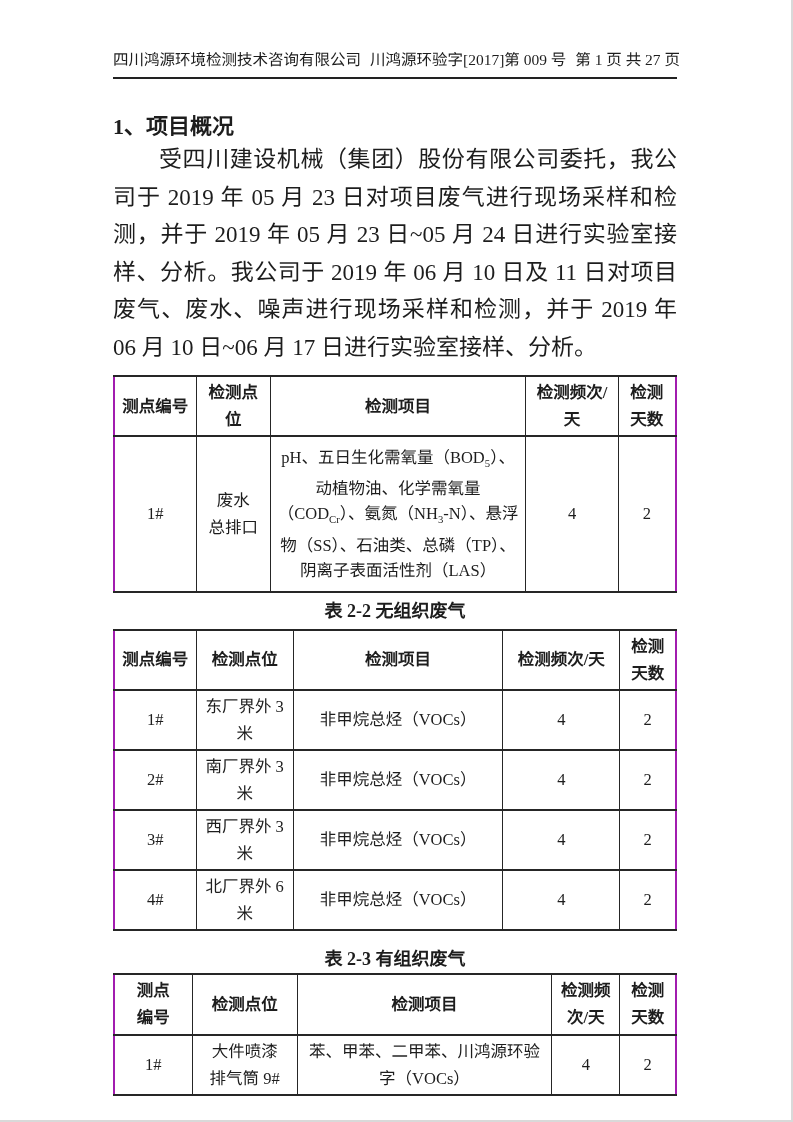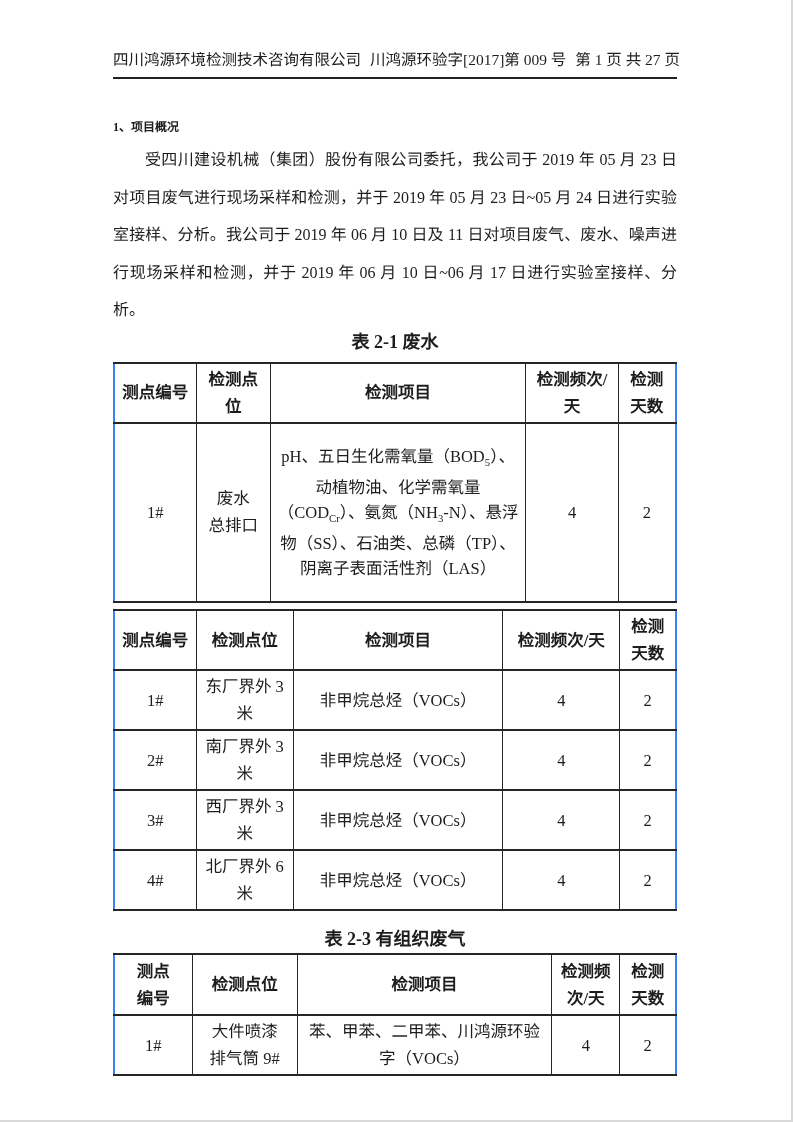--- a/index.html
+++ b/index.html
@@ -28,48 +28,48 @@
     align-items: flex-start;
     font-size: 15.5px;
     line-height: 24px;
     padding-bottom: 5px;
     border-bottom: 2px solid #222222;
     white-space: nowrap;
     gap: 9px;
   }
   
   .h-section {
-    font-size: 12px;
+    font-size: 22px;
     font-weight: bold;
     line-height: 24px;
   }
   .h1 { margin-top: 36px; }
   .h2 { margin-top: 2px; }
   .para {
     margin-top: 2px;
-    font-size: 16px;
+    font-size: 23px;
     line-height: 37.5px;
     text-align: justify;
     text-indent: 2em;
   }
   
   .tbl-title {
     text-align: center;
     font-weight: bold;
     font-size: 18px;
     line-height: 22px;
   }
   .t1-title { margin-top: 2px; }
   .t2-title { margin-top: 6px; line-height: 24px; }
   .t3-title { margin-top: 16px; line-height: 24px; }
   table {
     width: 100%;
     border-collapse: collapse;
     table-layout: fixed;
-    border: 2px solid #3b82f6;
+    border: 2px solid #a21caf;
   }
   .t1 { margin-top: 9px; }
   .t2 { margin-top: 6px; }
   .t3 { margin-top: 2px; padding-left: 12px; }
   th, td {
     border: 1.5px solid #262626;
     border-top-width: 2px;
     border-bottom-width: 2px;
     text-align: center;
     vertical-align: middle;
@@ -80,41 +80,40 @@
   }
   th { font-weight: bold; }
   .t1 th { height: 53px; }
   .t1 td { height: 96px; }
   .t2 th { height: 60px; }
   .t2 td { height: 54px; }
   .t3 th { height: 61px; }
   .t3 td { height: 58px; }
   td.items-long {
     line-height: 25px;
-    padding: 20px 6px;
+    padding: 8px 6px;
   }
   sub { font-size: 0.65em; }
 </style>
 </head>
 <body>
 
 <div class="page">
   <div class="content">
 
     <div class="page-header">
       <span>四川鸿源环境检测技术咨询有限公司</span>
       <span>川鸿源环验字[2017]第 009 号</span>
       <span>第 1 页 共 27 页</span>
     </div>
 
     <div class="h-section h1">1、项目概况</div>
     <p class="para">受四川建设机械（集团）股份有限公司委托，我公司于 2019 年 05 月 23 日对项目废气进行现场采样和检测，并于 2019 年 05 月 23 日~05 月 24 日进行实验室接样、分析。我公司于 2019 年 06 月 10 日及 11 日对项目废气、废水、噪声进行现场采样和检测，并于 2019 年 06 月 10 日~06 月 17 日进行实验室接样、分析。</p>
 
 
-    <div class="tbl-title t1-title">表 2-1 废水</div>
     <table class="t1">
       <colgroup>
         <col style="width:14.6%">
           <col style="width:13.2%">
           <col style="width:45.5%">
           <col style="width:16.4%">
           <col style="width:10.3%">
       </colgroup>
       <tbody>
           <tr>
@@ -129,20 +128,21 @@
         <td>1#</td>
         <td>废水
 总排口</td>
         <td class="items-long">pH、五日生化需氧量（BOD<sub>5</sub>）、动植物油、化学需氧量（COD<sub>Cr</sub>）、氨氮（NH<sub>3</sub>-N）、悬浮物（SS）、石油类、总磷（TP）、阴离子表面活性剂（LAS）</td>
         <td>4</td>
         <td>2</td>
       </tr>
     </tbody>
       </table>
 
+    <div class="tbl-title t2-title">表 2-2 无组织废气</div>
     <table class="t2">
       <colgroup>
         <col style="width:14.6%">
           <col style="width:17.3%">
           <col style="width:37.3%">
           <col style="width:20.8%">
           <col style="width:10.0%">
       </colgroup>
       <tbody>
           <tr>

